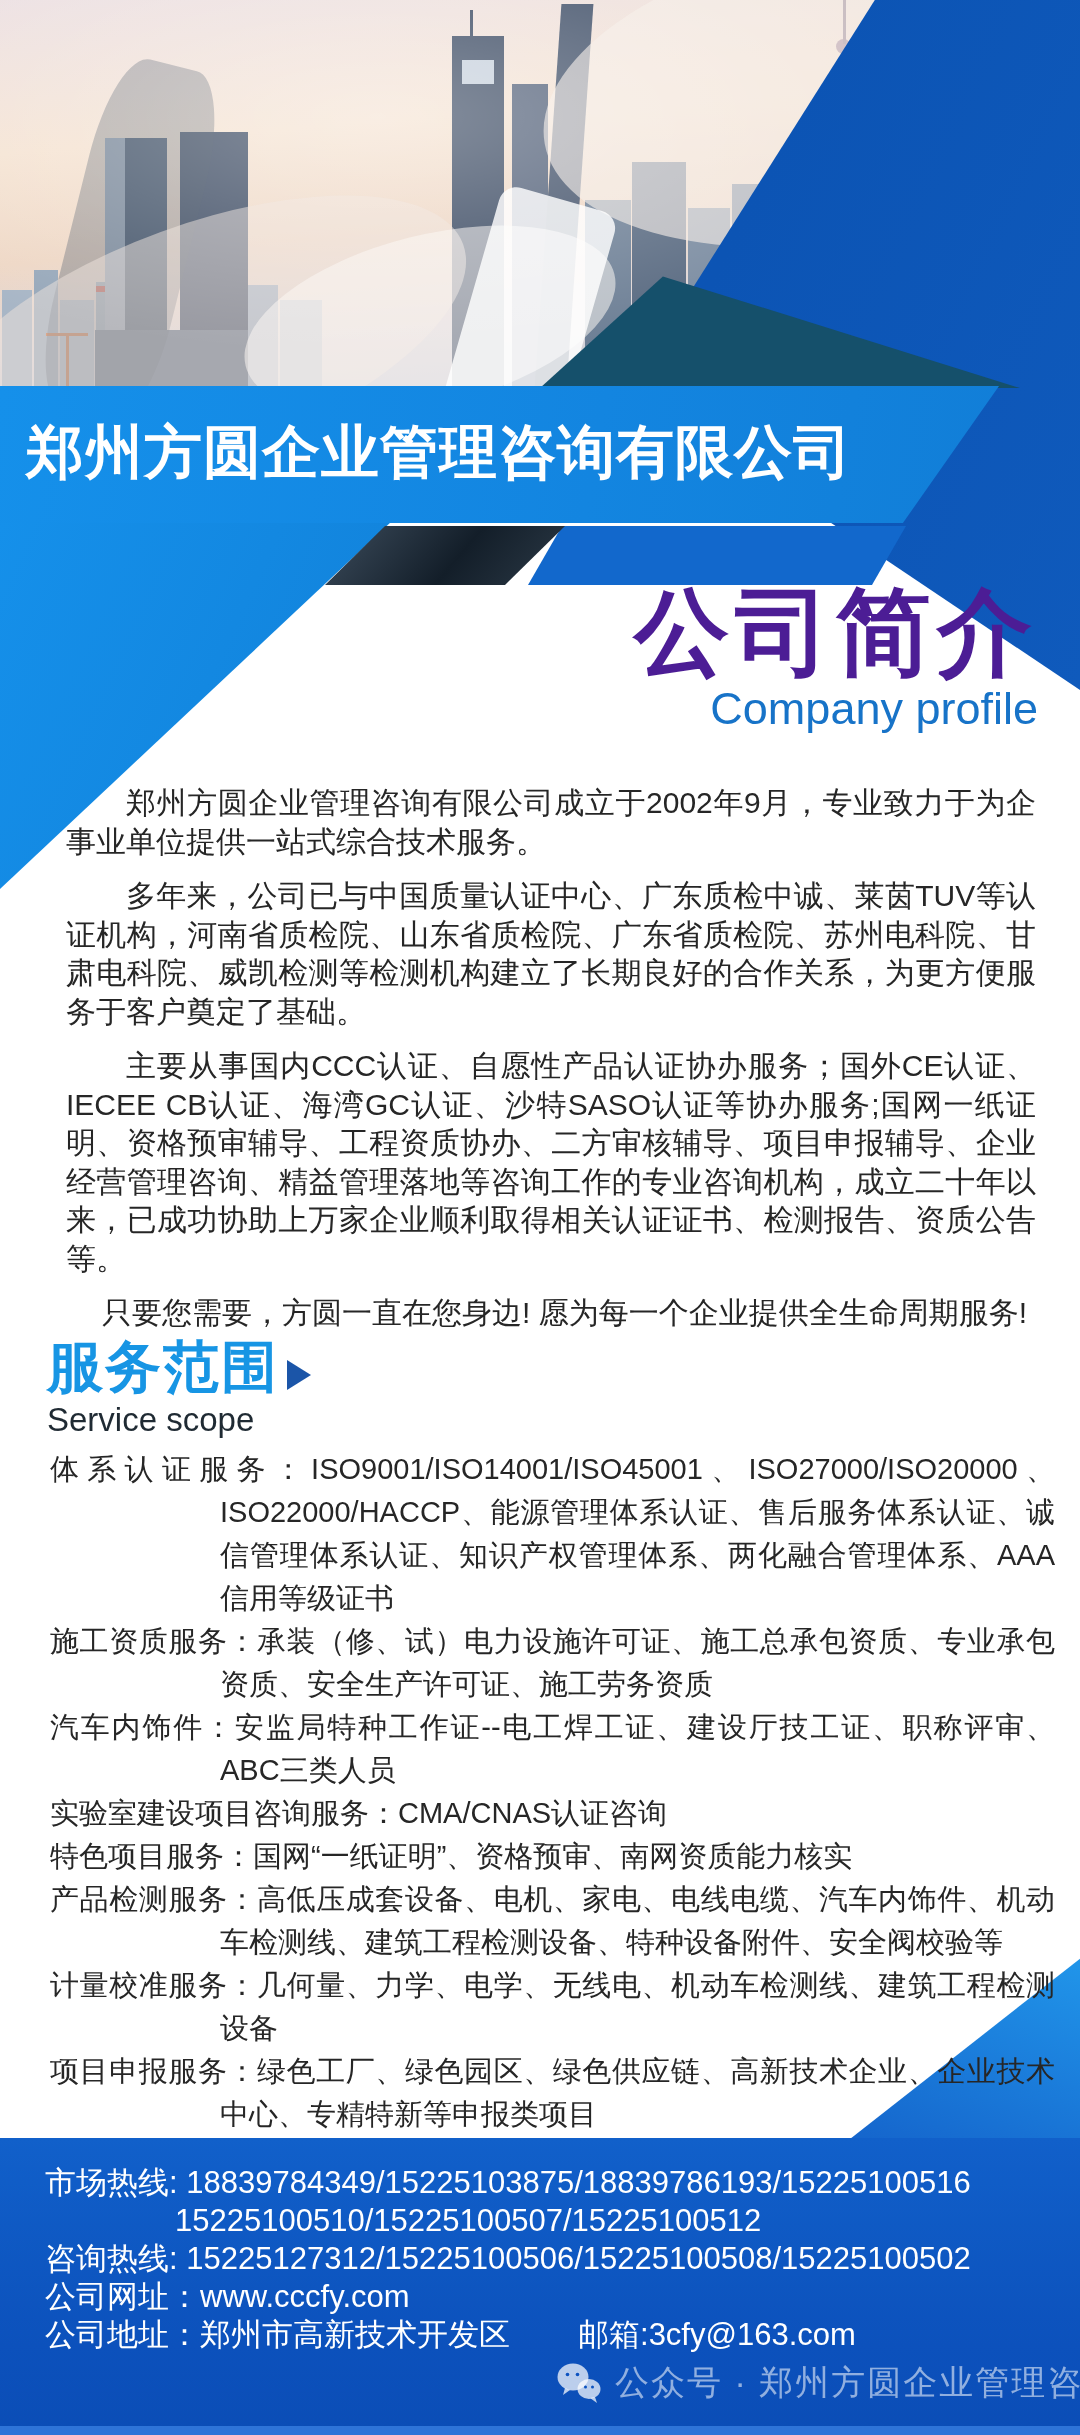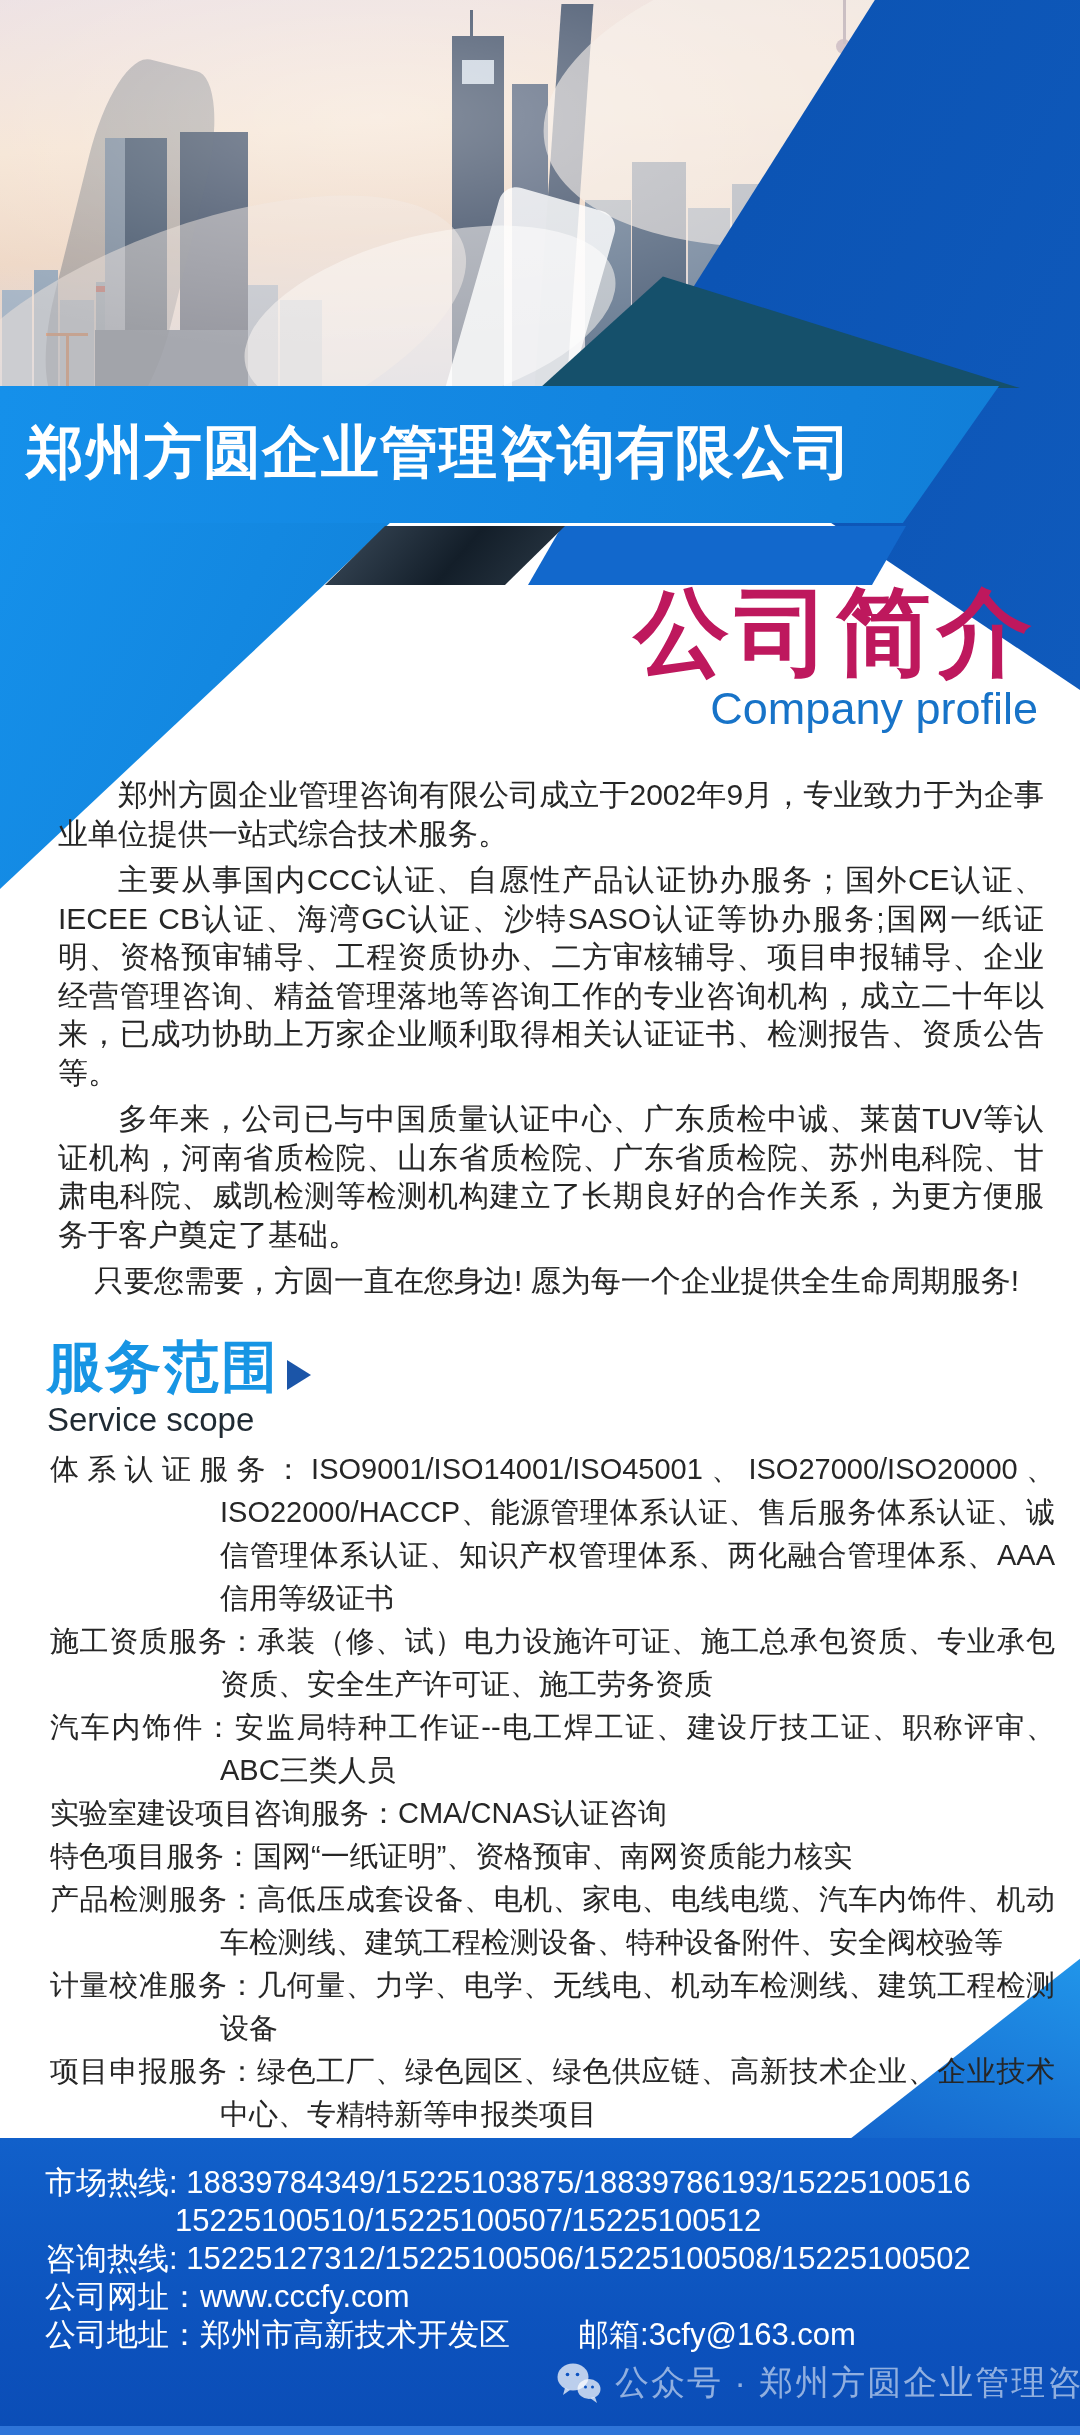--- a/index.html
+++ b/index.html
@@ -48,31 +48,31 @@
     clip-path:polygon(25% 0,100% 0,75% 100%,0 100%);
   }
   .para-blue{
     position:absolute;left:528px;top:526px;width:378px;height:59px;z-index:3;
     background:#1268cc;
     clip-path:polygon(9% 0,100% 0,91% 100%,0 100%);
   }
   
   .section-head{position:absolute;right:42px;top:580px;text-align:right;z-index:5;}
   .section-head .zh{
-    font-size:95px;line-height:104px;font-weight:700;color:#be185d;letter-spacing:6px;white-space:nowrap;
+    font-size:95px;line-height:104px;font-weight:700;color:#4c1d95;letter-spacing:6px;white-space:nowrap;
   }
   .section-head .en{
     font-size:45px;line-height:50px;color:#1773c8;margin-top:0;white-space:nowrap;
   }
   
   .body-text{
     position:absolute;left:50px;top:768px;width:1002px;z-index:5;
     font-size:30px;line-height:38.5px;color:#262626;text-align:justify;
   }
-  .body-text p{margin:8px;text-indent:2em;}
+  .body-text p{margin:16px;text-indent:2em;}
   .body-text p.short-indent{text-indent:1.2em;}
   
   .scope-head{position:absolute;left:47px;top:1336px;z-index:5;}
   .scope-zh-row{display:flex;align-items:flex-end;}
   .scope-zh{
     font-size:56px;line-height:62px;font-weight:700;color:#1795e4;letter-spacing:2px;white-space:nowrap;
   }
   .scope-arrow{
     display:inline-block;width:0;height:0;margin:0 0 8px 8px;
     border-left:24px solid #1b55a8;border-top:15px solid transparent;border-bottom:15px solid transparent;
@@ -166,22 +166,22 @@
   <div class="para-dark"></div>
   <div class="para-blue"></div>
 
   <div class="section-head">
     <div class="zh">公司简介</div>
     <div class="en">Company profile</div>
   </div>
 
   <div class="body-text">
     <p>郑州方圆企业管理咨询有限公司成立于2002年9月，专业致力于为企事业单位提供一站式综合技术服务。</p>
+    <p>多年来，公司已与中国质量认证中心、广东质检中诚、莱茵TUV等认证机构，河南省质检院、山东省质检院、广东省质检院、苏州电科院、甘肃电科院、威凯检测等检测机构建立了长期良好的合作关系，为更方便服务于客户奠定了基础。</p>
     <p>主要从事国内CCC认证、自愿性产品认证协办服务；国外CE认证、IECEE CB认证、海湾GC认证、沙特SASO认证等协办服务;国网一纸证明、资格预审辅导、工程资质协办、二方审核辅导、项目申报辅导、企业经营管理咨询、精益管理落地等咨询工作的专业咨询机构，成立二十年以来，已成功协助上万家企业顺利取得相关认证证书、检测报告、资质公告等。</p>
-    <p>多年来，公司已与中国质量认证中心、广东质检中诚、莱茵TUV等认证机构，河南省质检院、山东省质检院、广东省质检院、苏州电科院、甘肃电科院、威凯检测等检测机构建立了长期良好的合作关系，为更方便服务于客户奠定了基础。</p>
     <p class="short-indent">只要您需要，方圆一直在您身边! 愿为每一个企业提供全生命周期服务!</p>
   </div>
 
   <div class="scope-head">
     <div class="scope-zh-row">
       <span class="scope-zh">服务范围</span>
       <span class="scope-arrow"></span>
     </div>
     <div class="scope-en">Service scope</div>
   </div>

